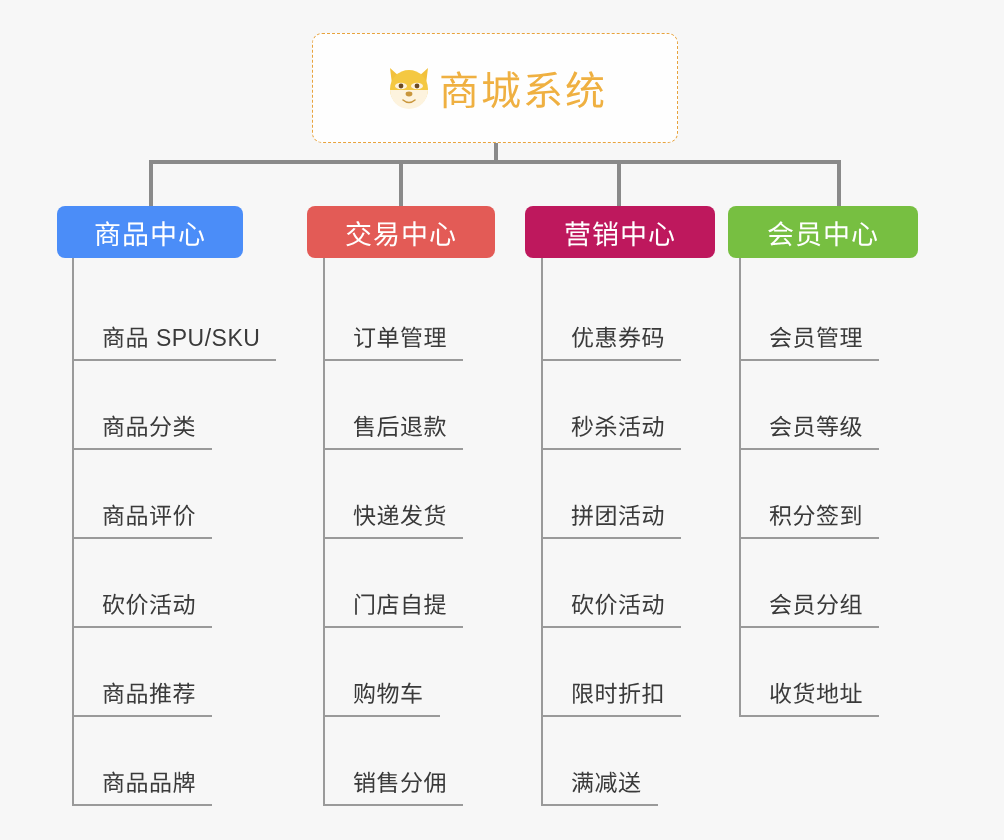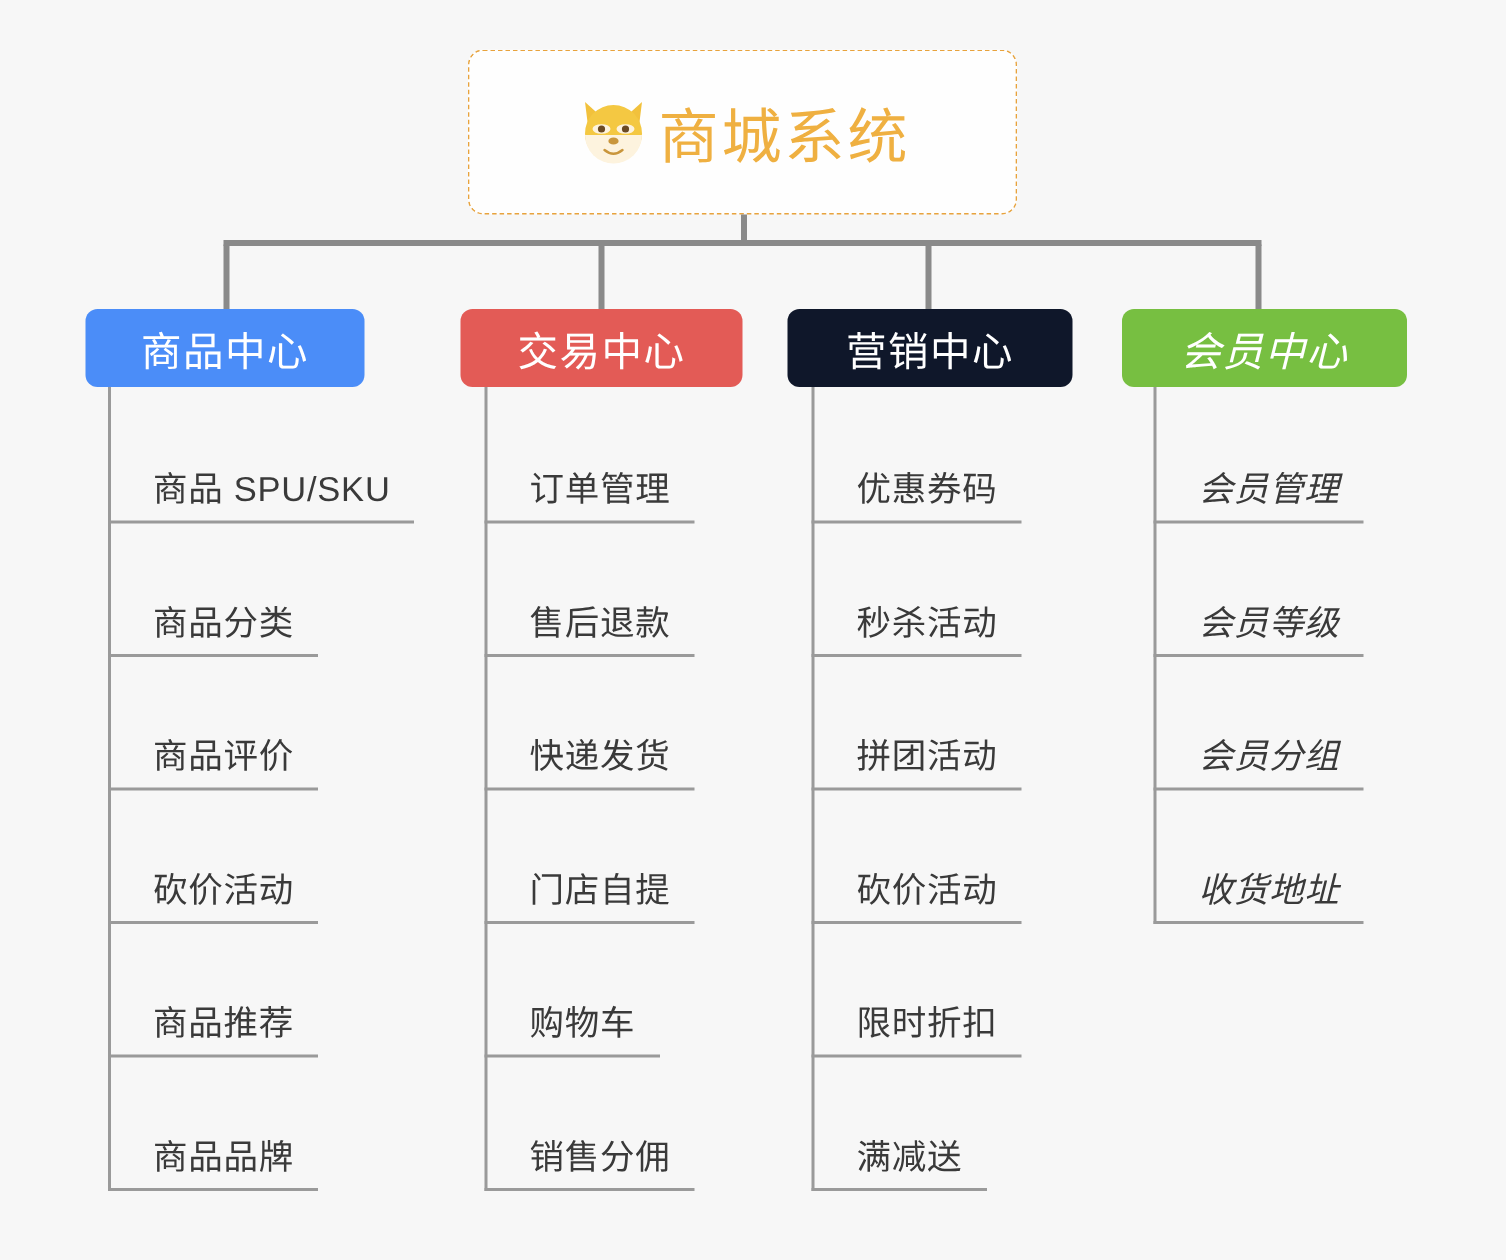--- a/index.html
+++ b/index.html
@@ -72,21 +72,21 @@
   .conn-drop.c3 { left: 837px; }
 
   
   .column {
     position: absolute;
     top: 206px;
   }
   .column.c0 { left: 57px;  width: 250px; }
   .column.c1 { left: 307px; width: 218px; }
   .column.c2 { left: 525px; width: 220px; }
-  .column.c3 { left: 748px; width: 230px; font-style: italic; }
+  .column.c3 { left: 728px; width: 230px; }
 
   .cat-box {
     height: 52px;
     border-radius: 8px;
     display: flex;
     align-items: center;
     justify-content: center;
     color: #ffffff;
     font-size: 27px;
     letter-spacing: 1px;
@@ -95,27 +95,27 @@
   }
   .column.c0 .cat-box { width: 186px; margin-left: 0px; }
   .column.c1 .cat-box { width: 188px; margin-left: 0px; }
   .column.c2 .cat-box { width: 190px; margin-left: 0px; }
   .column.c3 .cat-box { width: 190px; margin-left: 0px; }
 
   
   .leaf-list {
     position: relative;
     margin-top: 0;
-    padding-top: 2px;
+    padding-top: 14px;
     border-left: 2px solid #9a9a9a;
     margin-left: 15px;
   }
   .column.c1 .leaf-list { margin-left: 16px; }
   .column.c2 .leaf-list { margin-left: 16px; }
-  .column.c3 .leaf-list { margin-left: 21px; }
+  .column.c3 .leaf-list { margin-left: 11px; }
 
   .leaf-item {
     height: 89px;
     display: flex;
     align-items: flex-end;
     position: relative;
   }
   .leaf-label {
     display: inline-block;
     font-size: 23px;
@@ -203,21 +203,21 @@
       <div class="leaf-item">
           <span class="leaf-label">购物车</span>
         </div>
       <div class="leaf-item">
           <span class="leaf-label">销售分佣</span>
         </div>
     </div>
   </div>
 
   <div class="column c2">
-    <div class="cat-box" style="background:#0f172a">
+    <div class="cat-box" style="background:#be185d">
       <span>营销中心</span>
     </div>
     <div class="leaf-list">
       <div class="leaf-item">
           <span class="leaf-label">优惠券码</span>
         </div>
       <div class="leaf-item">
           <span class="leaf-label">秒杀活动</span>
         </div>
       <div class="leaf-item">
@@ -240,20 +240,23 @@
       <span>会员中心</span>
     </div>
     <div class="leaf-list">
       <div class="leaf-item">
           <span class="leaf-label">会员管理</span>
         </div>
       <div class="leaf-item">
           <span class="leaf-label">会员等级</span>
         </div>
       <div class="leaf-item">
+          <span class="leaf-label">积分签到</span>
+        </div>
+      <div class="leaf-item">
           <span class="leaf-label">会员分组</span>
         </div>
       <div class="leaf-item">
           <span class="leaf-label">收货地址</span>
         </div>
     </div>
   </div>
 
 </div>
 

